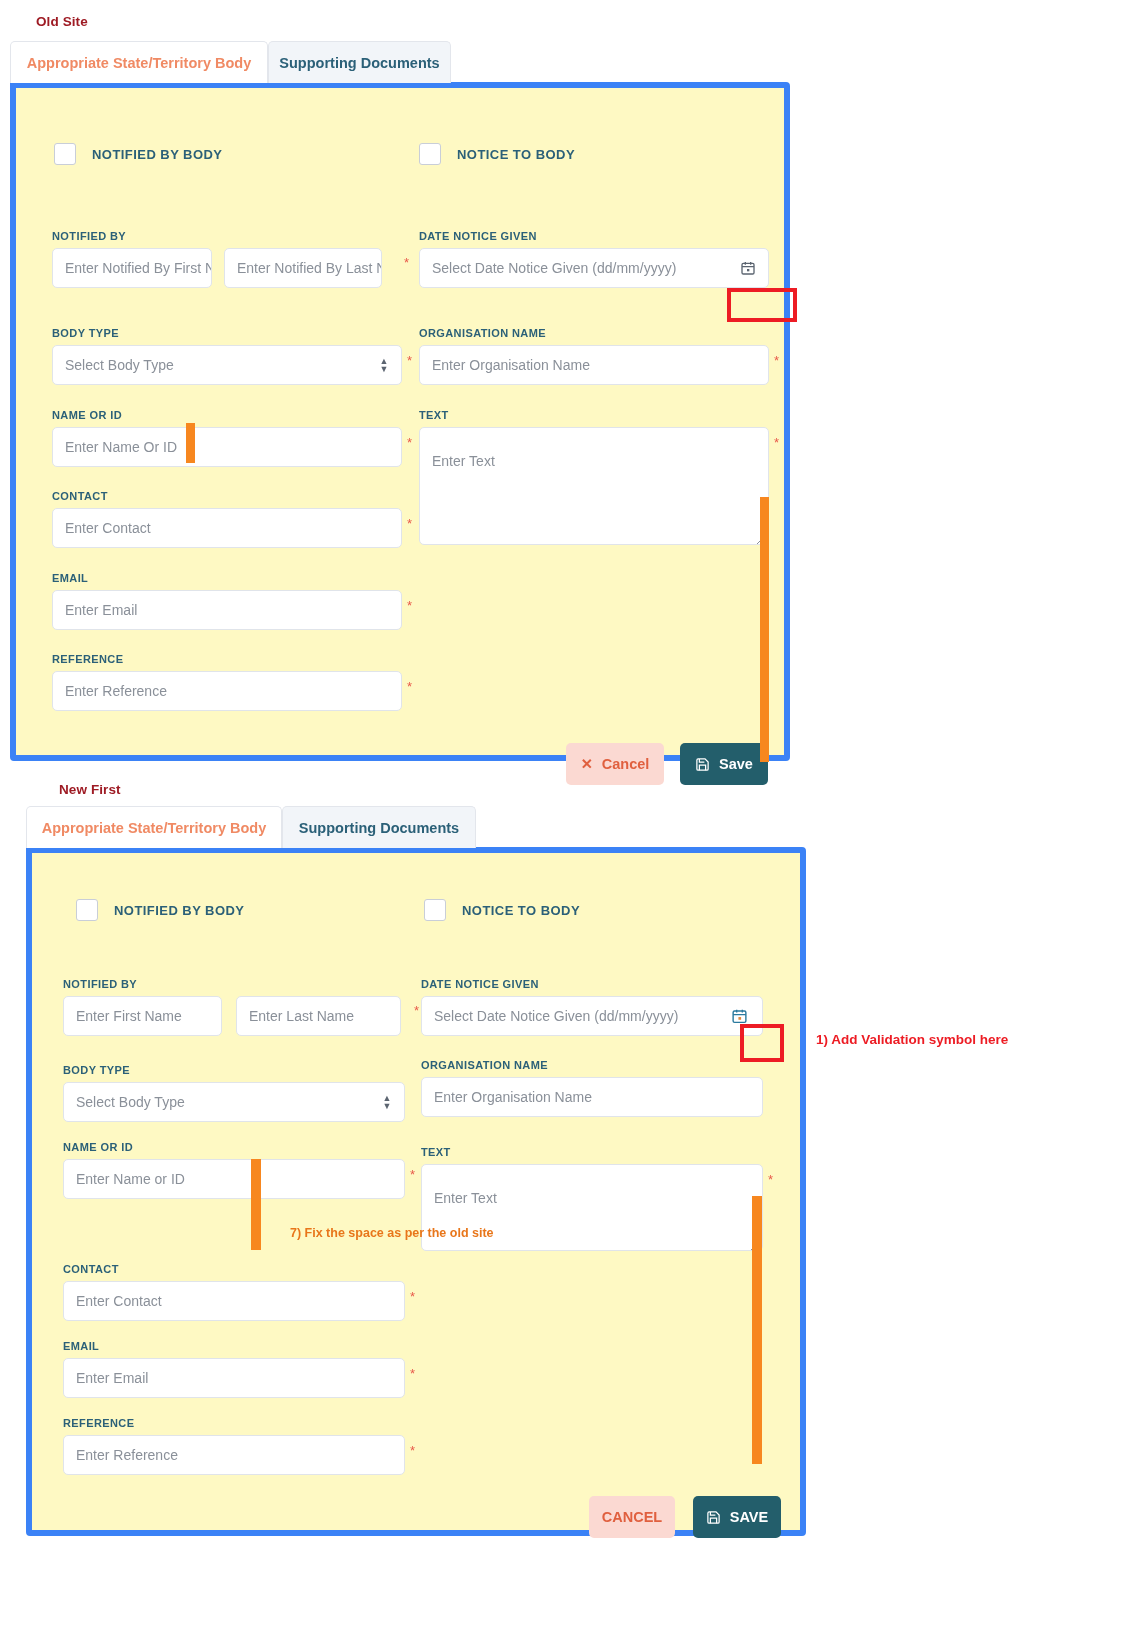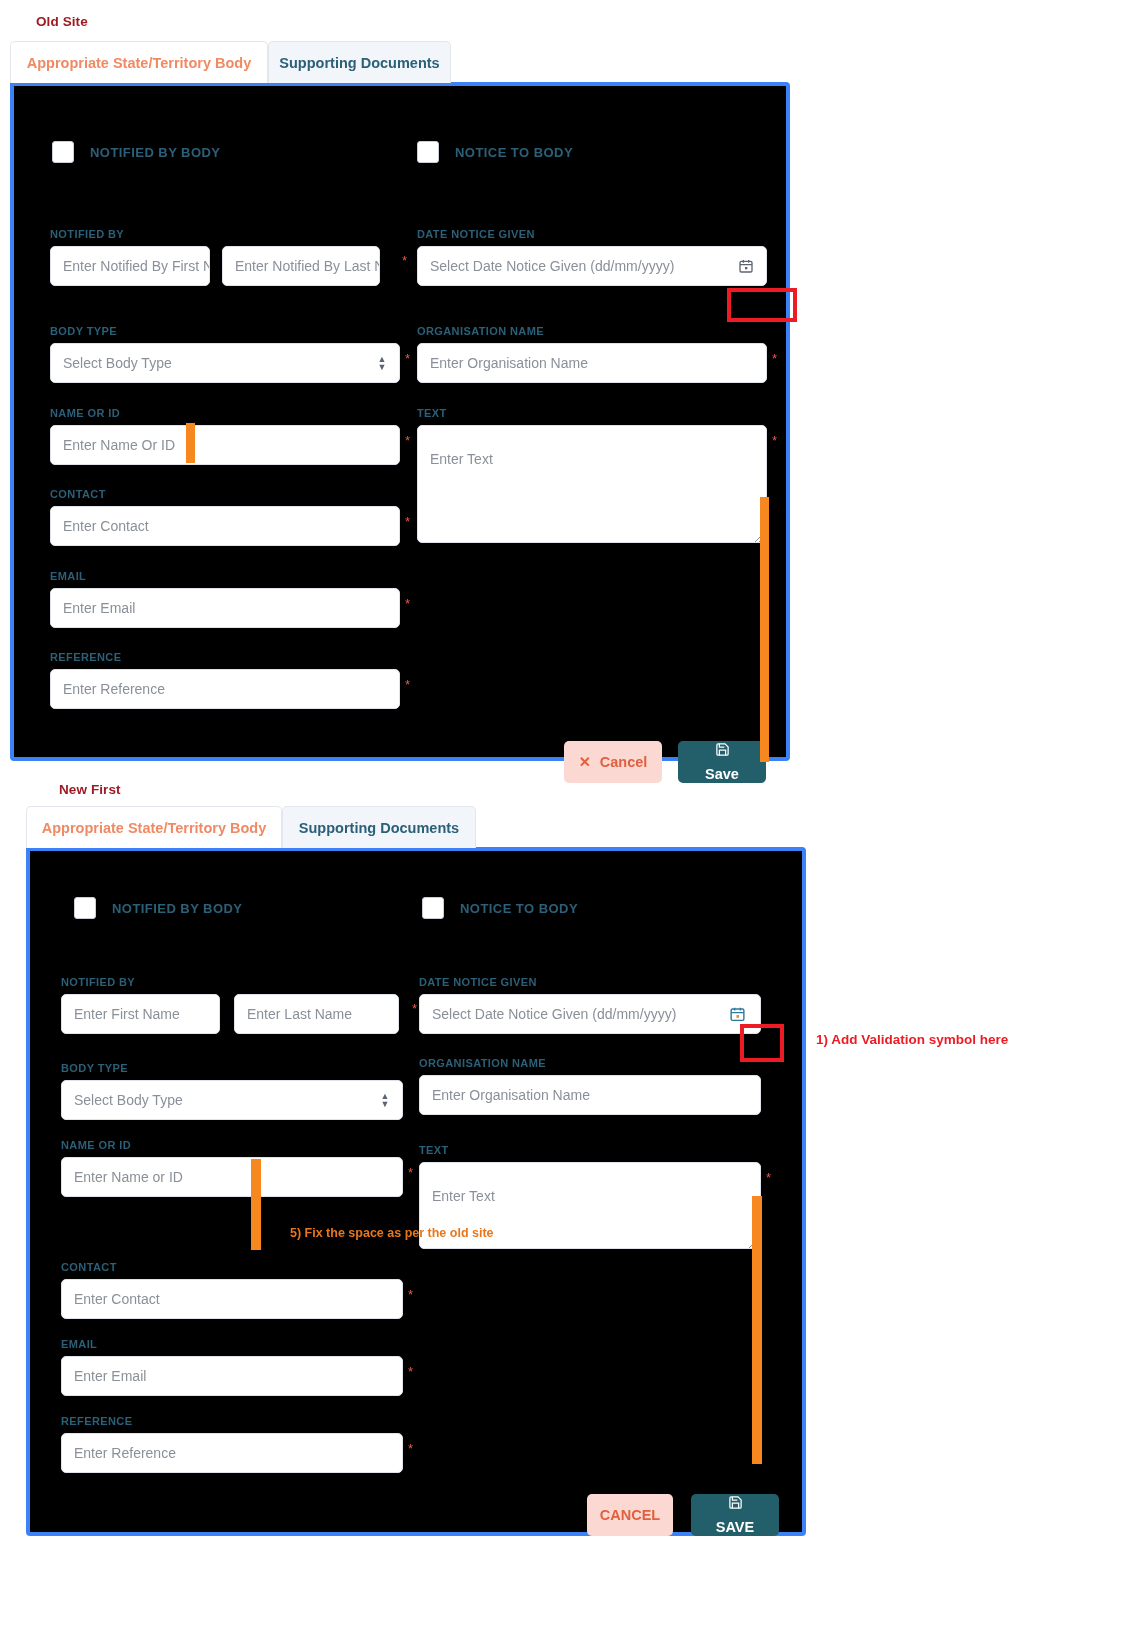--- a/index.html
+++ b/index.html
@@ -33,23 +33,23 @@
     border:1px solid #e3e6ec;
     border-bottom:none;
     border-radius:5px 5px 0 0;
     background:#ffffff;
     white-space:nowrap;
   }
   .tab.active   { color:#f08a64; background:#ffffff; }
   .tab.inactive { color:#2b6078; background:#f2f5f9; }
 
   .panel {
-    border:4px solid #3b82f6;
+    border:6px solid #3b82f6;
     border-radius:0 4px 4px 4px;
-    background:#000000;
+    background:#fef9c3;
     position:relative;
   }
 
   
   .row { position:absolute; }
   .cbx-row { display:flex; align-items:center; }
   .cbx {
     width:22px; height:22px;
     border:1px solid #c9ced8;
     border-radius:3px;
@@ -114,21 +114,21 @@
     height:42px;
     border-radius:5px;
     display:inline-flex; align-items:center; justify-content:center;
     gap:9px;
     font-size:14.5px;
     font-weight:bold;
     cursor:pointer;
     border:none;
   }
   .btn-cancel { background:#fbd9d2; color:#e0603f; }
-  .btn-save   { background:#235e6b; color:#ffffff;flex-direction:column; }
+  .btn-save   { background:#235e6b; color:#ffffff; }
 
   
   .red-box {
     position:absolute;
     border:4px solid #ed1c24;
     background:transparent;
   }
   .orange-bar { position:absolute; background:#f7871f; }
   .anno-red {
     position:absolute;
@@ -375,15 +375,15 @@
       </button>
     </div>
 
   </div>
 </div>
 
 <div class="red-box" style="left:740px; top:1024px; width:44px; height:38px;"></div>
 <div class="anno-red" style="left:816px; top:1032px;">1) Add Validation symbol here</div>
 
 <div class="orange-bar" style="left:251px; top:1159px; width:10px; height:91px;"></div>
-<div class="anno-orange" style="left:290px; top:1226px;">5) Fix the space as per the old site</div>
+<div class="anno-orange" style="left:290px; top:1226px;">7) Fix the space as per the old site</div>
 
 <div class="orange-bar" style="left:752px; top:1196px; width:10px; height:268px;"></div>
 
 </body></html>

